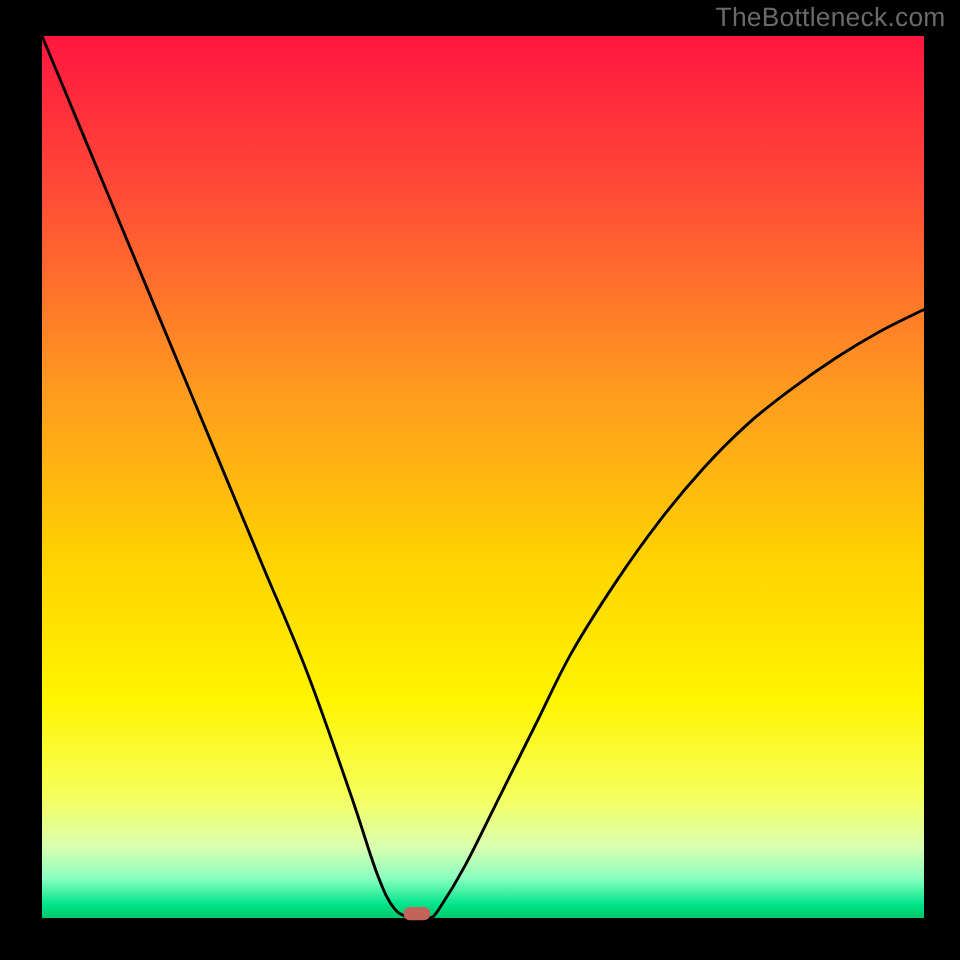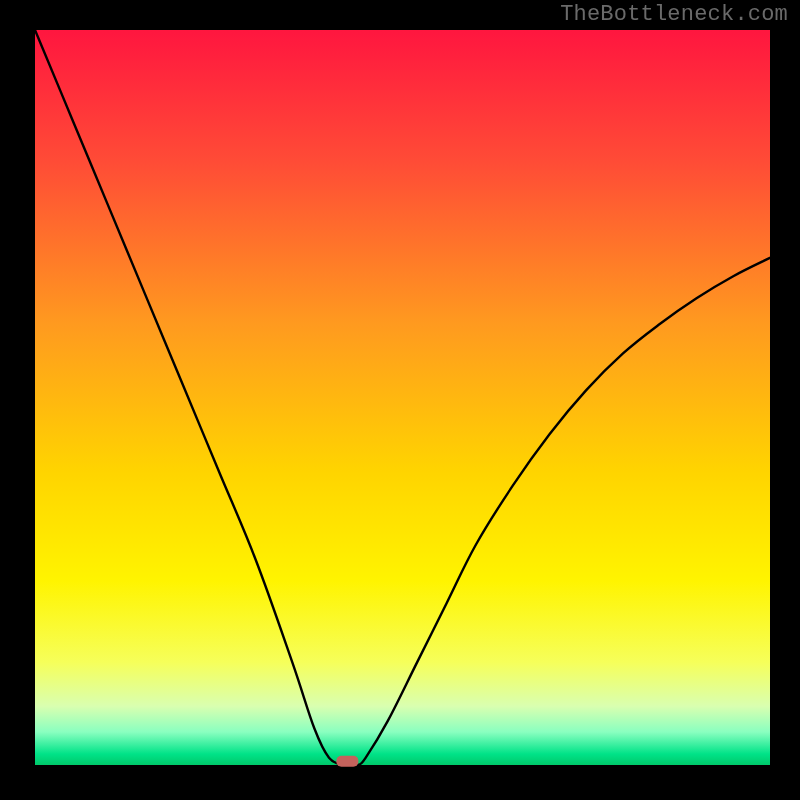--- a/index.html
+++ b/index.html
@@ -19,21 +19,20 @@
   }
   .watermark {
     position: absolute;
     top: 2px;
     right: 12px;
     color: #6a6a6a;
     font-size: 22px;
     font-weight: 400;
     letter-spacing: 0.2px;
     z-index: 2;
-    font-family: Liberation Mono, monospace;
   }
   svg.plot {
     position: absolute;
     top: 0;
     left: 0;
   }
 </style>
 </head>
 <body>
 

